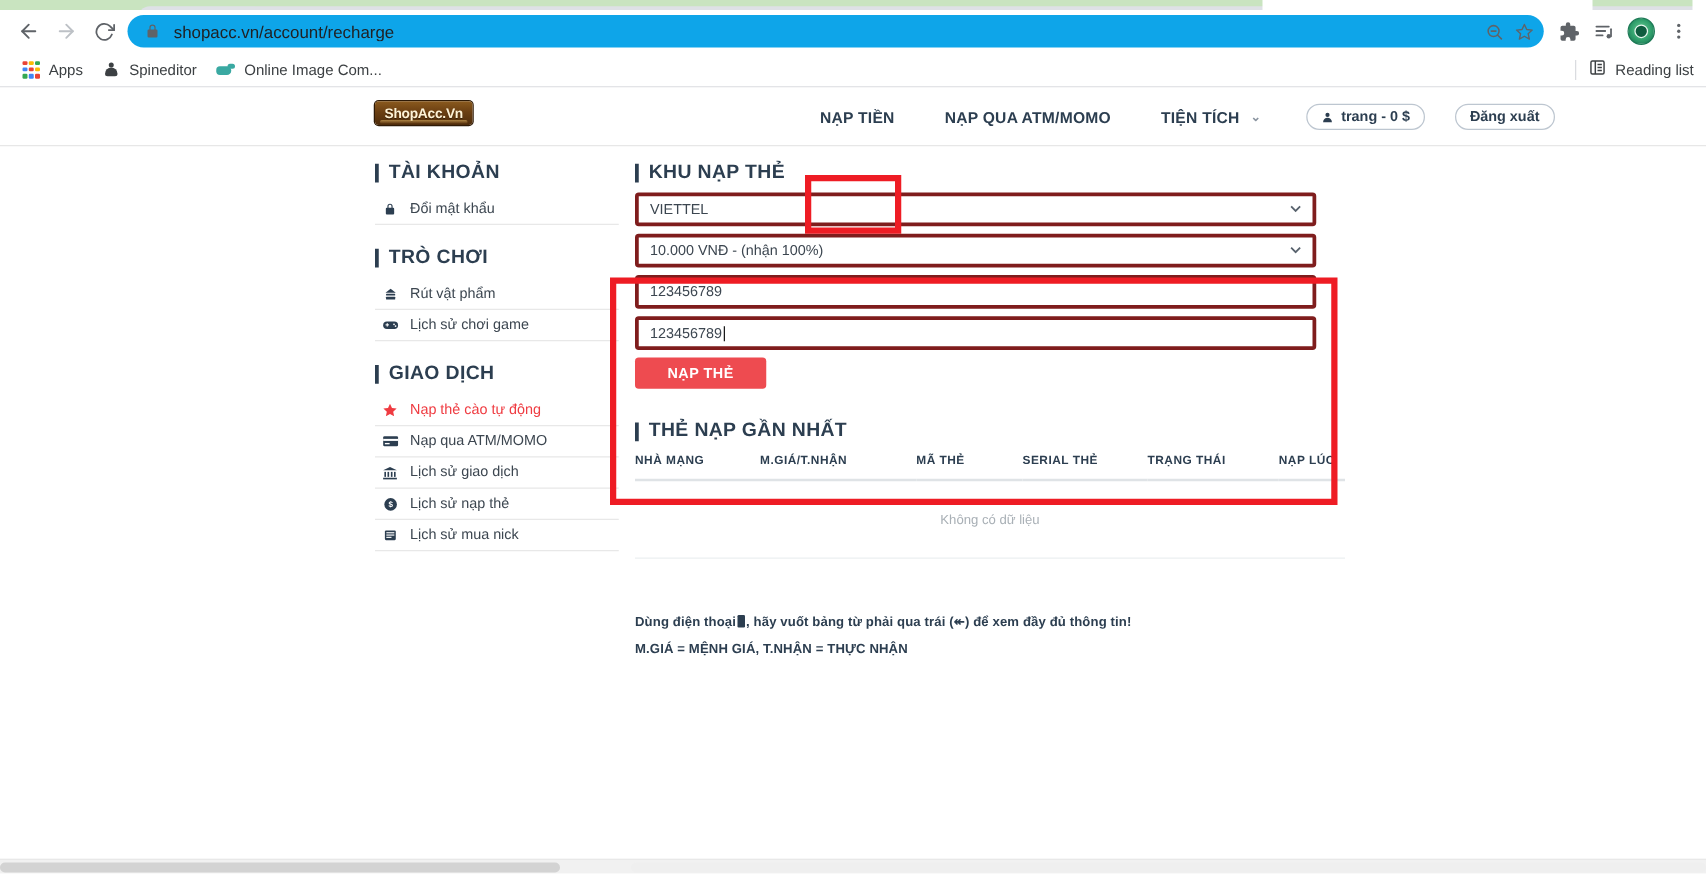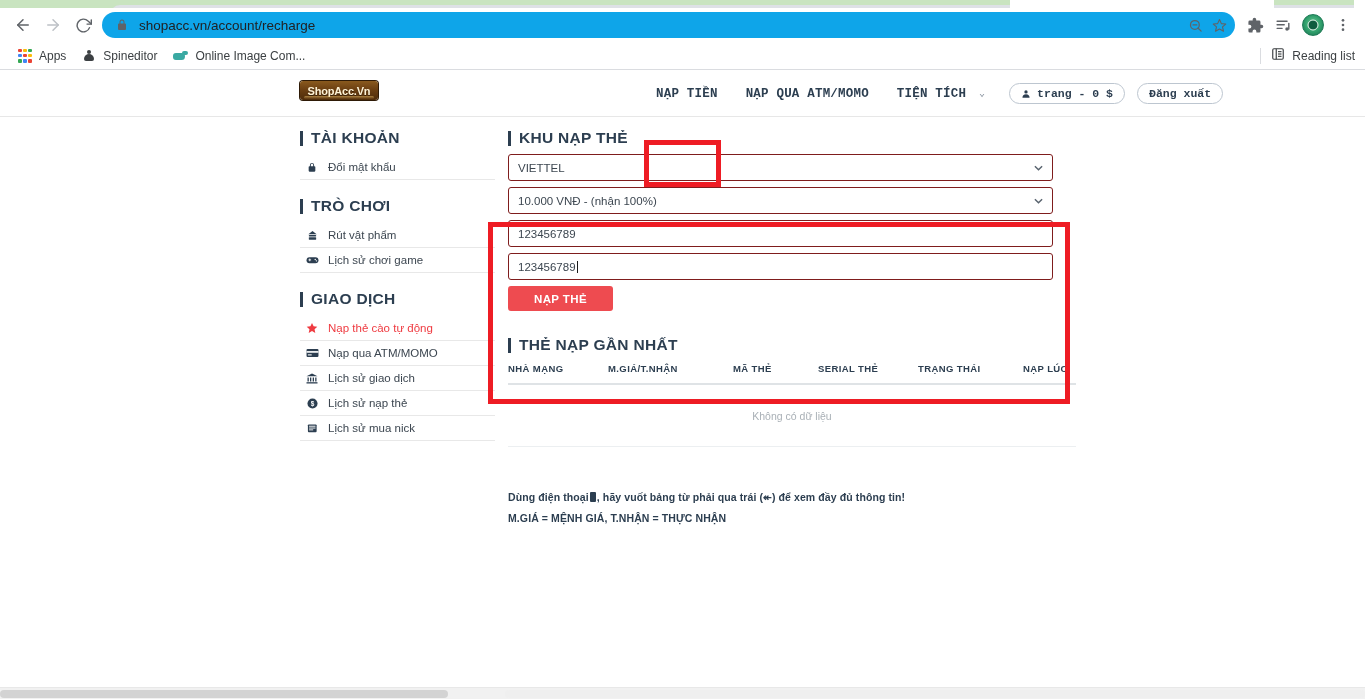--- a/index.html
+++ b/index.html
@@ -161,21 +161,21 @@
     font-family: "Liberation Sans", sans-serif;
   }
   .logo-badge::after{
     content:""; position:absolute; left:4px; bottom:1px; right:4px; height:3px;
     background: linear-gradient(180deg, rgba(255,210,120,.5), rgba(120,70,20,.2));
     border-radius:2px;
   }
 
   .nav {
     position: absolute; left: 644px; top: 0;
-    height: 47px; display: flex; align-items: center; gap: 4px; font-family: Liberation Mono, monospace;
+    height: 47px; display: flex; align-items: center; gap: 16px;
   }
   .nav-item {
     font-size: 12.5px; font-weight: bold; color: #2c3e50;
     letter-spacing: 0.2px; padding: 0 12px; white-space: nowrap;
   }
   .caret-dn {
     display:inline-block; margin-left:5px; color:#8a94a0; font-size:10px;
     transform: translateY(-1px);
   }
   .pill {
@@ -221,21 +221,21 @@
     color: #2c3e50; flex: none;
   }
   .side-link.active, .side-link.active .si { color: #ef3b41; }
 
   
   .main .sec-title { margin-top: 2px; margin-bottom: 7px; }
   .main .sec-title.thenap { margin-top: 25px; margin-bottom: 9px; }
 
   .field {
     width: 545px; height: 27px;
-    border: 1px solid #7f1d1d;
+    border: 3px solid #7f1d1d;
     border-radius: 3px;
     display: flex; align-items: center;
     padding: 0 9px;
     font-size: 11.5px;
     color: #3c4650;
     margin-bottom: 6px;
     background: #fff;
     position: relative;
   }
   .field .sel-caret {

